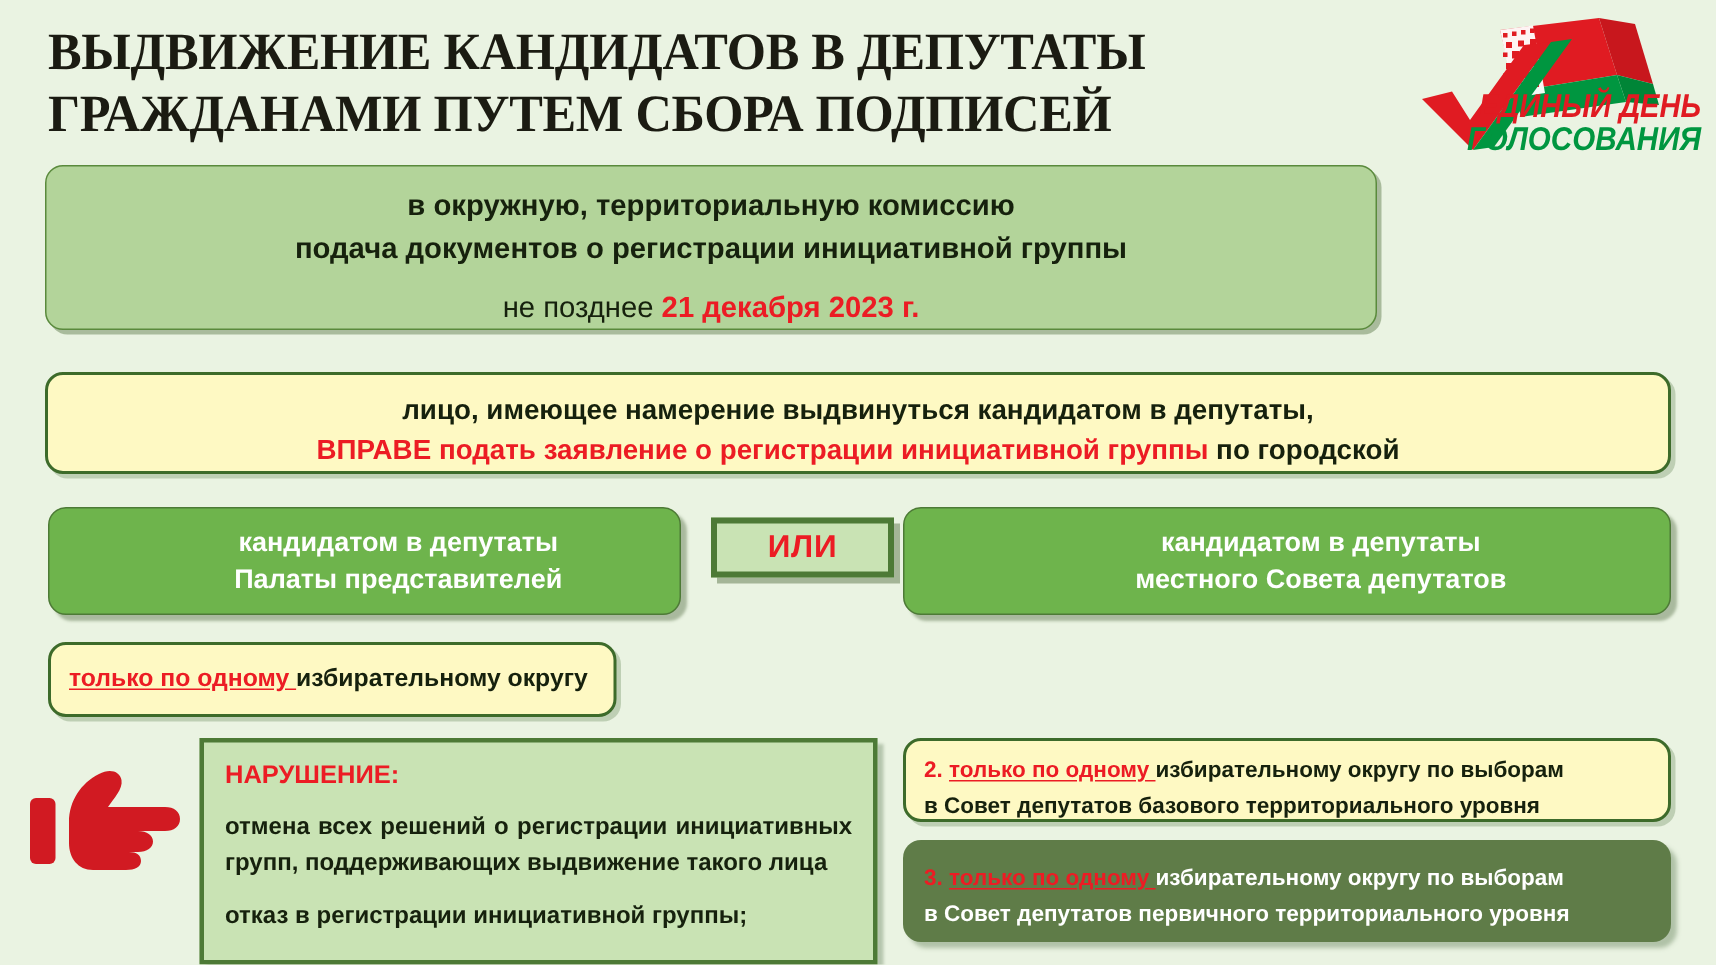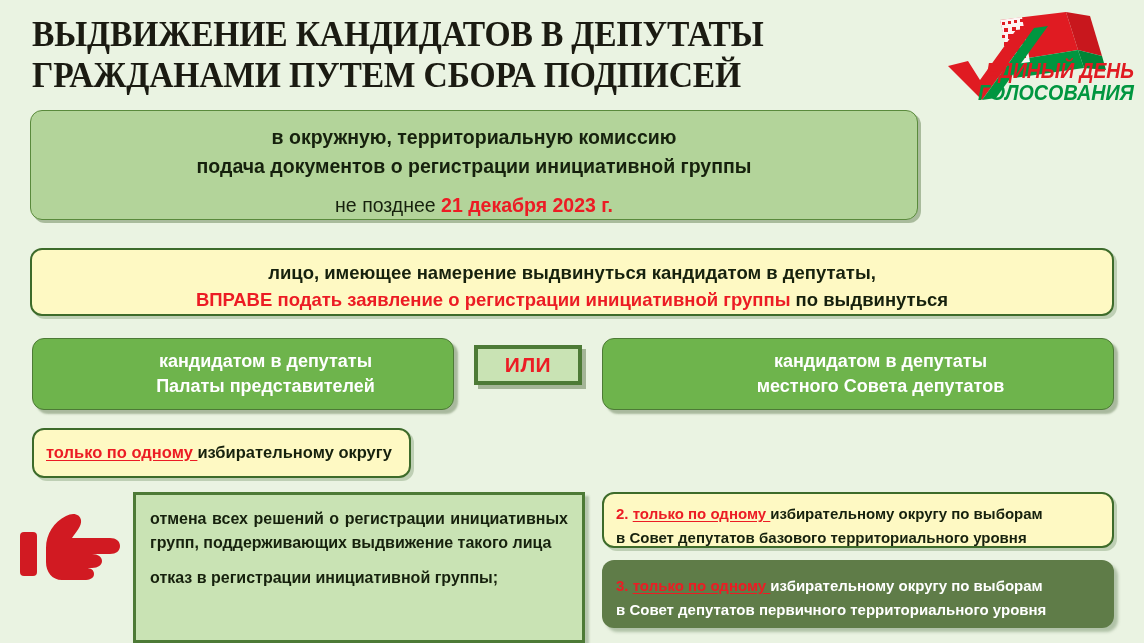--- a/index.html
+++ b/index.html
@@ -84,21 +84,21 @@
 
   
   #optA{left:32px;top:338px;width:422px;height:72px;}
   #optB{left:602px;top:338px;width:512px;height:72px;}
   .optinner{
     display:flex;align-items:center;justify-content:center;height:100%;
     text-align:center;font-size:18px;font-weight:bold;line-height:25px;color:#ffffff;padding-left:45px;
   }
 
   
-  #orbox{left:474px;top:345px;width:108px;height:40px;}
+  #orbox{left:474px;top:345px;width:122px;height:40px;}
   #orbox .inner{
     display:flex;align-items:center;justify-content:center;height:100%;
     font-size:21px;font-weight:bold;color:#ec1c24;letter-spacing:.5px;
   }
 
   
   #oneDistrict{left:32px;top:428px;width:379px;height:50px;}
   #oneDistrict .inner{
     padding:13px 0 0 12px;font-size:16.5px;font-weight:bold;color:#16210d;
   }
@@ -189,21 +189,21 @@
       <div>подача документов о регистрации инициативной группы</div>
       <div class="l3">
         <span style="font-weight:normal">не позднее </span><span class="red">21 декабря 2023 г.</span>
       </div>
     </div>
   </div>
 
   <div id="rightbox" class="box rounded box-white">
     <div class="inner">
       <div>лицо, имеющее намерение выдвинуться кандидатом в депутаты,</div>
-      <div><span class="red">ВПРАВЕ подать заявление о регистрации инициативной группы</span><span> по выдвинуться</span></div>
+      <div><span class="red">ВПРАВЕ подать заявление о регистрации инициативной группы</span><span> по городской</span></div>
     </div>
   </div>
 
   <div id="optA" class="box rounded box-green">
     <div class="optinner">
       <div>
         <div>кандидатом в депутаты</div>
         <div>Палаты представителей</div>
       </div>
     </div>
@@ -238,20 +238,21 @@
   <div id="item3" class="box listitem rounded box-darkgreen">
     <div class="listinner">
       <span class="red">3.</span>
       <span class="red-u">только по одному </span><span>избирательному округу по выборам</span>
       <div>в Совет депутатов первичного территориального уровня</div>
     </div>
   </div>
 
   <div id="violation" class="box box-pale">
     <div class="inner">
+      <div class="vhead">НАРУШЕНИЕ:</div>
       <div class="vline vjust">отмена всех решений о регистрации инициативных групп, поддерживающих выдвижение такого лица</div>
       <div class="vline">отказ в регистрации инициативной группы;</div>
     </div>
   </div>
 
   <div id="hand">
     <svg width="115" height="82" viewBox="0 0 115 82" xmlns="http://www.w3.org/2000/svg">
       <rect x="2" y="24" width="17" height="44" rx="4" fill="#d11a22"></rect>
       <path d="M28 40
                C28 26 36 14 48 8

